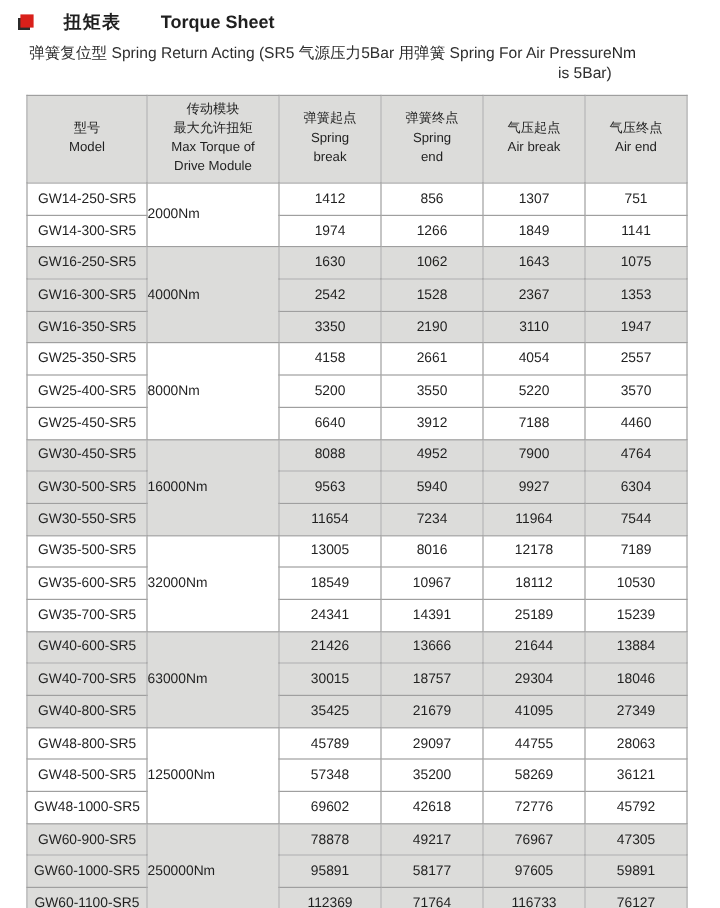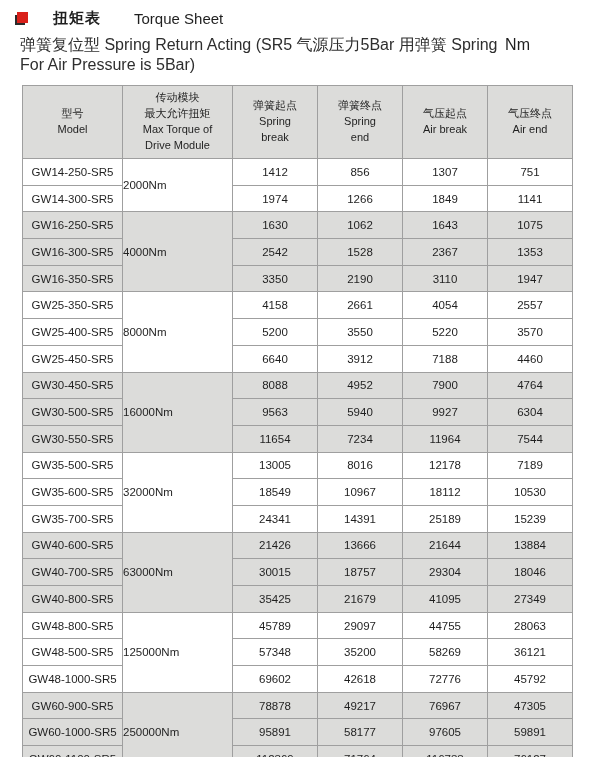--- a/index.html
+++ b/index.html
@@ -33,27 +33,28 @@
     background: #2b2b2b;
   }
   .icon-sq::after {
     content: "";
     position: absolute;
     right: 0; top: 0;
     width: 11px; height: 11px;
     background: #d9201a;
   }
   .t-zh { font-size: 15px; font-weight: bold; letter-spacing: 1px; }
-  .t-en { font-size: 15px; font-weight: normal; margin-left: 16px; }
+  .t-en { font-size: 15px; font-weight: bold; margin-left: 16px; }
   .subtitle-row {
     display: flex;
     align-items: baseline;
     margin: 7px 70px 0 20px;
-    font-size: 16px;
+    font-size: 13px;
     color: #2e2e2e;
+    text-align: right;
   }
   .unit {
     margin-left: auto;
     font-weight: normal;
     color: #1f1f1f;
   }
   table.torque {
     border-collapse: collapse;
     table-layout: fixed;
     width: 550px;

